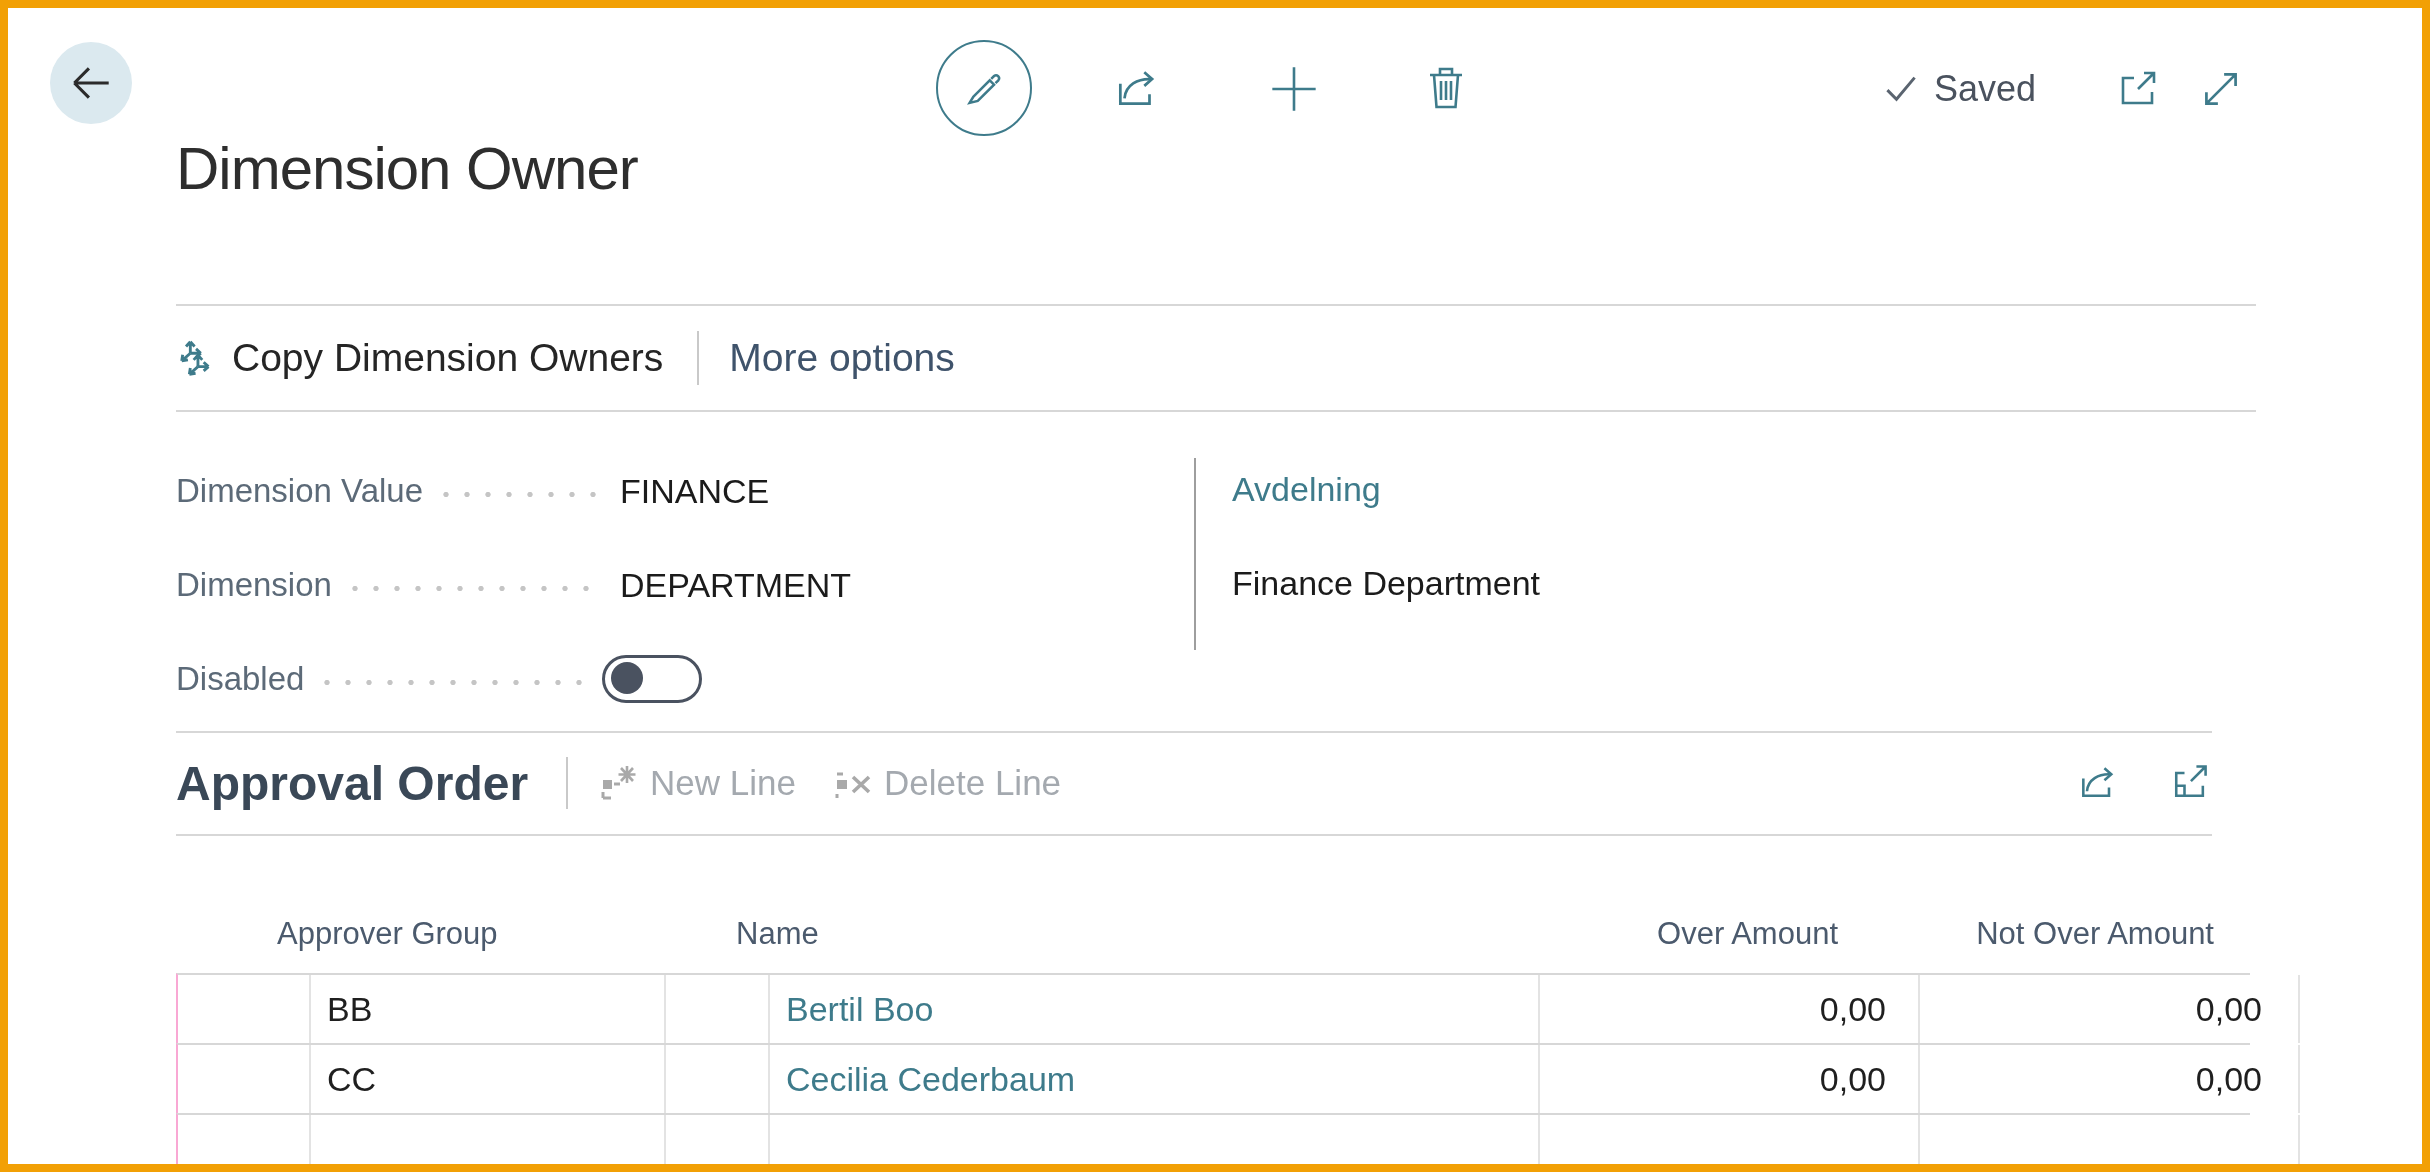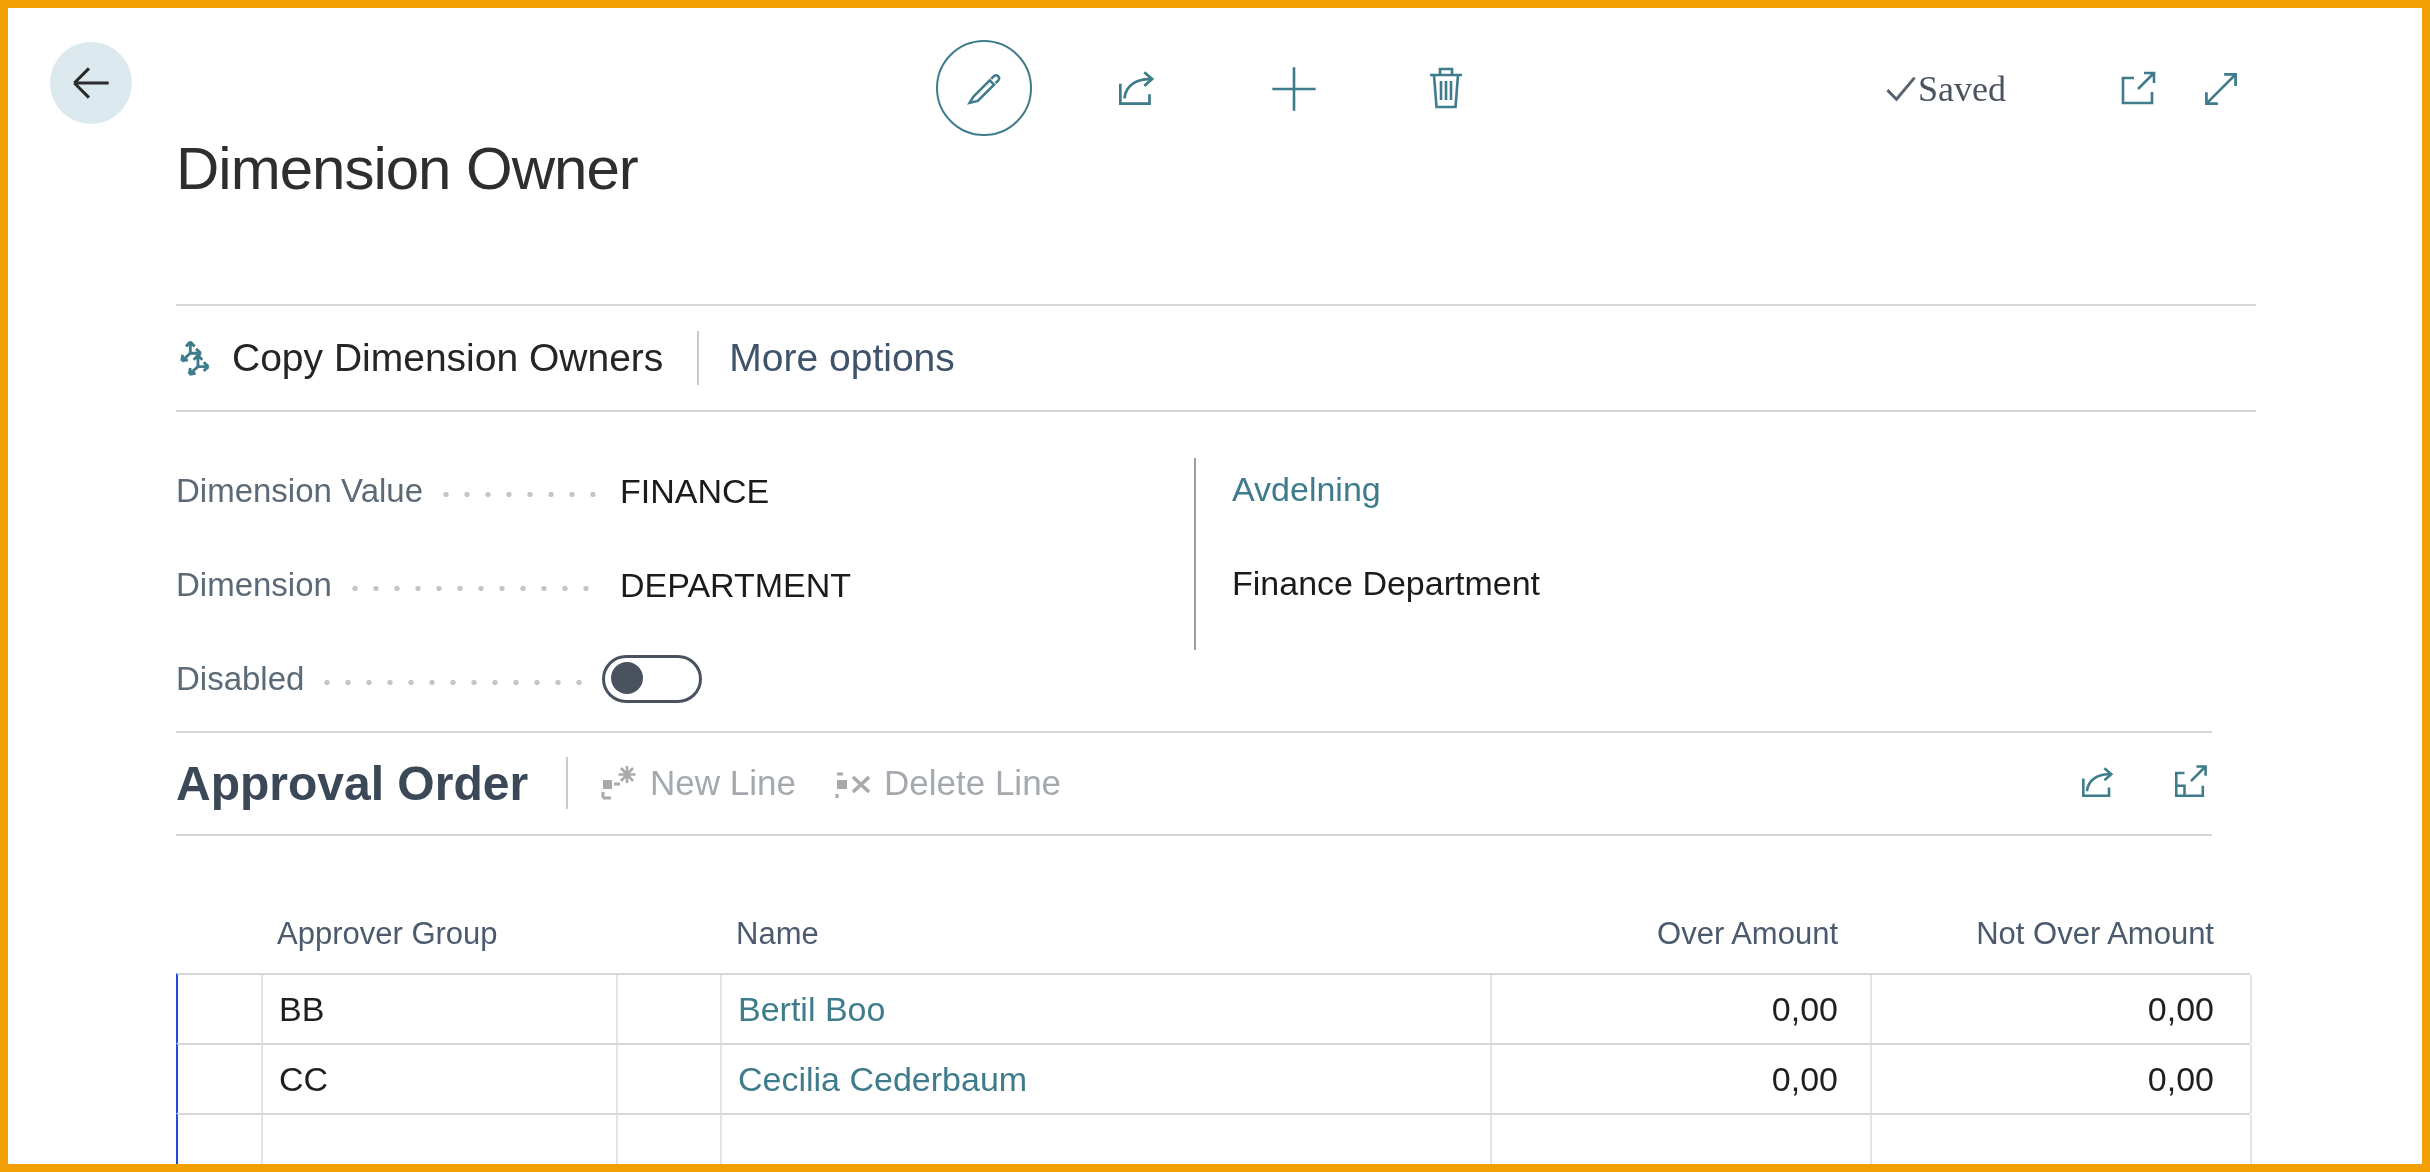--- a/index.html
+++ b/index.html
@@ -16,22 +16,22 @@
   .abs{position:absolute;}
   
   .back-btn{left:42px;top:34px;width:82px;height:82px;border-radius:50%;
     background:#DBE9EF;display:flex;align-items:center;justify-content:center;cursor:pointer;}
   .tool-btn{display:flex;align-items:center;justify-content:center;cursor:pointer;color:#3E7B8B;}
   .edit-btn{left:928px;top:32px;width:96px;height:96px;border-radius:50%;
     border:2.5px solid #3E7B8B;box-sizing:border-box;}
   .share-btn{left:1104px;top:56px;width:50px;height:50px;}
   .add-btn{left:1260px;top:55px;width:52px;height:52px;}
   .del-btn{left:1414px;top:54px;width:48px;height:52px;}
-  .save-status{left:1876px;top:58px;height:46px;display:flex;align-items:center;gap:0;
-    color:#4A525E;font-size:36px;font-family:Liberation Serif, serif;}
+  .save-status{left:1876px;top:58px;height:46px;display:flex;align-items:center;gap:16px;
+    color:#4A525E;font-size:36px;}
   .popout-btn{left:2106px;top:58px;width:48px;height:48px;}
   .winexpand-btn{left:2188px;top:56px;width:50px;height:50px;}
   
   .page-title{left:168px;top:126px;font-size:60px;font-weight:300;color:#2e2e2e;letter-spacing:-1px;}
   .hr{height:2px;background:#d7d7d7;}
   .hr1{left:168px;top:296px;width:2080px;}
   .hr2{left:168px;top:402px;width:2080px;}
   .hr3{left:168px;top:723px;width:2036px;}
   .hr4{left:168px;top:826px;width:2036px;}
   
@@ -64,21 +64,21 @@
   
   .thead{left:168px;top:900px;width:2074px;display:grid;
     grid-template-columns:85px 355px 104px 770px 380px 380px;
     font-size:31px;color:#4B5A6D;height:52px;align-items:center;}
   .thead .h{cursor:pointer;}
   .pl{padding-left:16px;}
   .amt{justify-self:end;text-align:right;}
   .pr1{padding-right:32px;} .pr2{padding-right:36px;}
   .tbody{left:168px;top:965px;width:2074px;}
   .t-row{display:grid;grid-template-columns:85px 355px 104px 770px 380px 380px;
-    height:70px;border-top:2px solid #D7D7D7;border-left:2px solid #1d4ed8;box-sizing:border-box;}
+    height:70px;border-top:2px solid #D7D7D7;border-left:2px solid #f9a8d4;box-sizing:border-box;padding-left:48px;}
   .t-row.empty{height:96px;}
   .cell{border-right:2px solid #E3E3E3;display:flex;align-items:center;font-size:34px;box-sizing:border-box;}
   .cell.pl{padding-left:16px;}
   .cell.right{justify-content:flex-end;}
   .cell.link{color:#3E7B8B;cursor:pointer;}
   svg{display:block;}
 </style>
 </head>
 <body>
 

